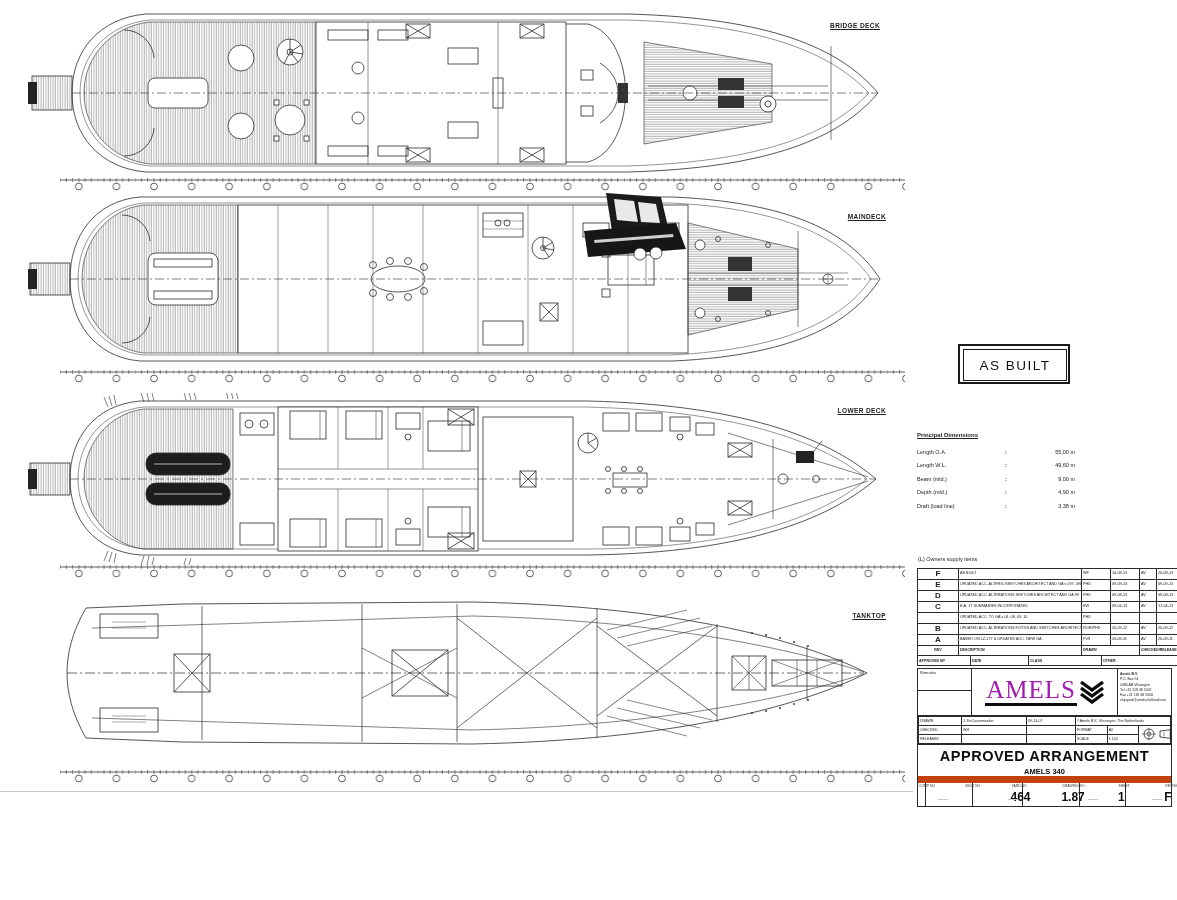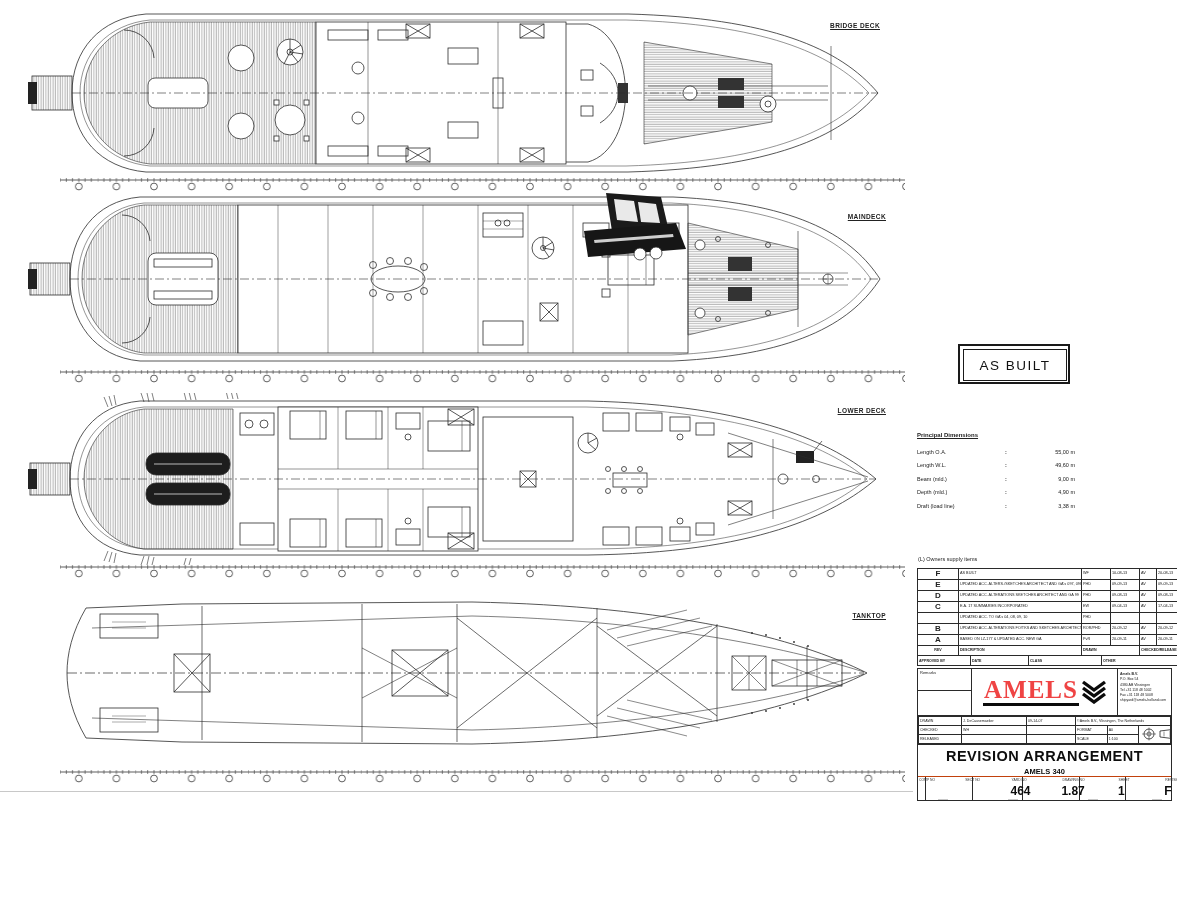--- a/index.html
+++ b/index.html
@@ -38,29 +38,29 @@
   .approval{width:255px;table-layout:fixed;background:#fff;}
   .approval td{border:1px solid #2a2a2a;height:9px;font-size:3.6px;font-weight:700;padding:0 1px;
     overflow:hidden;white-space:nowrap;color:#222;}
   
   .tblock{width:255px;border:1px solid #2a2a2a;background:#fff;box-sizing:border-box;}
   .tb-top{display:flex;height:46px;border-bottom:1px solid #2a2a2a;}
   .tb-remarks{width:54px;border-right:1px solid #2a2a2a;box-sizing:border-box;}
   .tb-remarks .r1{height:22px;border-bottom:1px solid #2a2a2a;font-size:4px;padding:1px 2px;box-sizing:border-box;}
   .tb-remarks .r2{height:23px;}
   .tb-logo{width:146px;border-right:1px solid #2a2a2a;display:flex;align-items:center;justify-content:center;gap:3px;box-sizing:border-box;}
-  .amels-word{font-family:"Liberation Serif",serif;font-weight:700;font-size:25px;letter-spacing:1px;color:#ef4444;
+  .amels-word{font-family:"Liberation Serif",serif;font-weight:400;font-size:25px;letter-spacing:1px;color:#a21caf;
     border-bottom:3px solid #0b0b0b;line-height:.95;padding:0 1px 1px 1px;}
   .tb-addr{flex:1;padding:3px 2px;font-size:3.5px;line-height:1.5;color:#222;}
   .tb-mid{width:100%;table-layout:fixed;}
   .tb-mid td{border:1px solid #2a2a2a;height:8px;font-size:3.6px;padding:0 1px;overflow:hidden;white-space:nowrap;color:#222;}
   .tb-title{height:31px;border-top:1px solid #2a2a2a;text-align:center;}
   .tb-title .big{font-size:14.5px;font-weight:700;letter-spacing:.5px;margin-top:3px;color:#0d0d0d;}
   .tb-title .sub{font-size:7.5px;font-weight:700;margin-top:3px;color:#0d0d0d;}
-  .tb-foot{display:flex;height:23px;border-top:1px solid #c2410c;gap:38px;}
+  .tb-foot{display:flex;height:23px;border-top:7px solid #c2410c;gap:38px;}
   .tb-cell{border-right:1px solid #2a2a2a;box-sizing:border-box;position:relative;}
   .tb-cell:last-child{border-right:none;}
   .tb-cell .lbl{position:absolute;top:1px;left:1px;font-size:3.4px;color:#333;white-space:nowrap;}
   .tb-cell .val{position:absolute;left:0;right:0;top:7px;text-align:center;font-weight:700;font-size:12px;color:#0c0c0c;}
   .grayline{background:#c8c8c8;}
 </style>
 </head>
 <body>
 
 <div class="sheet">
@@ -554,21 +554,21 @@
         <tr>
           <td>RELEASED</td>
           <td></td>
           <td></td>
           <td>SCALE</td>
           <td>1:100</td>
         </tr>
       </tbody>
     </table>
     <div class="tb-title">
-      <div class="big">REVISION ARRANGEMENT</div>
+      <div class="big">APPROVED ARRANGEMENT</div>
       <div class="sub">AMELS 340</div>
     </div>
     <div class="tb-foot">
       <div class="tb-cell" style="width:32px">
         <span class="lbl">COMP NO</span>
       </div>
       <div class="tb-cell" style="width:32px">
         <span class="lbl">SECT NO</span>
       </div>
       <div class="tb-cell" style="width:52px">

